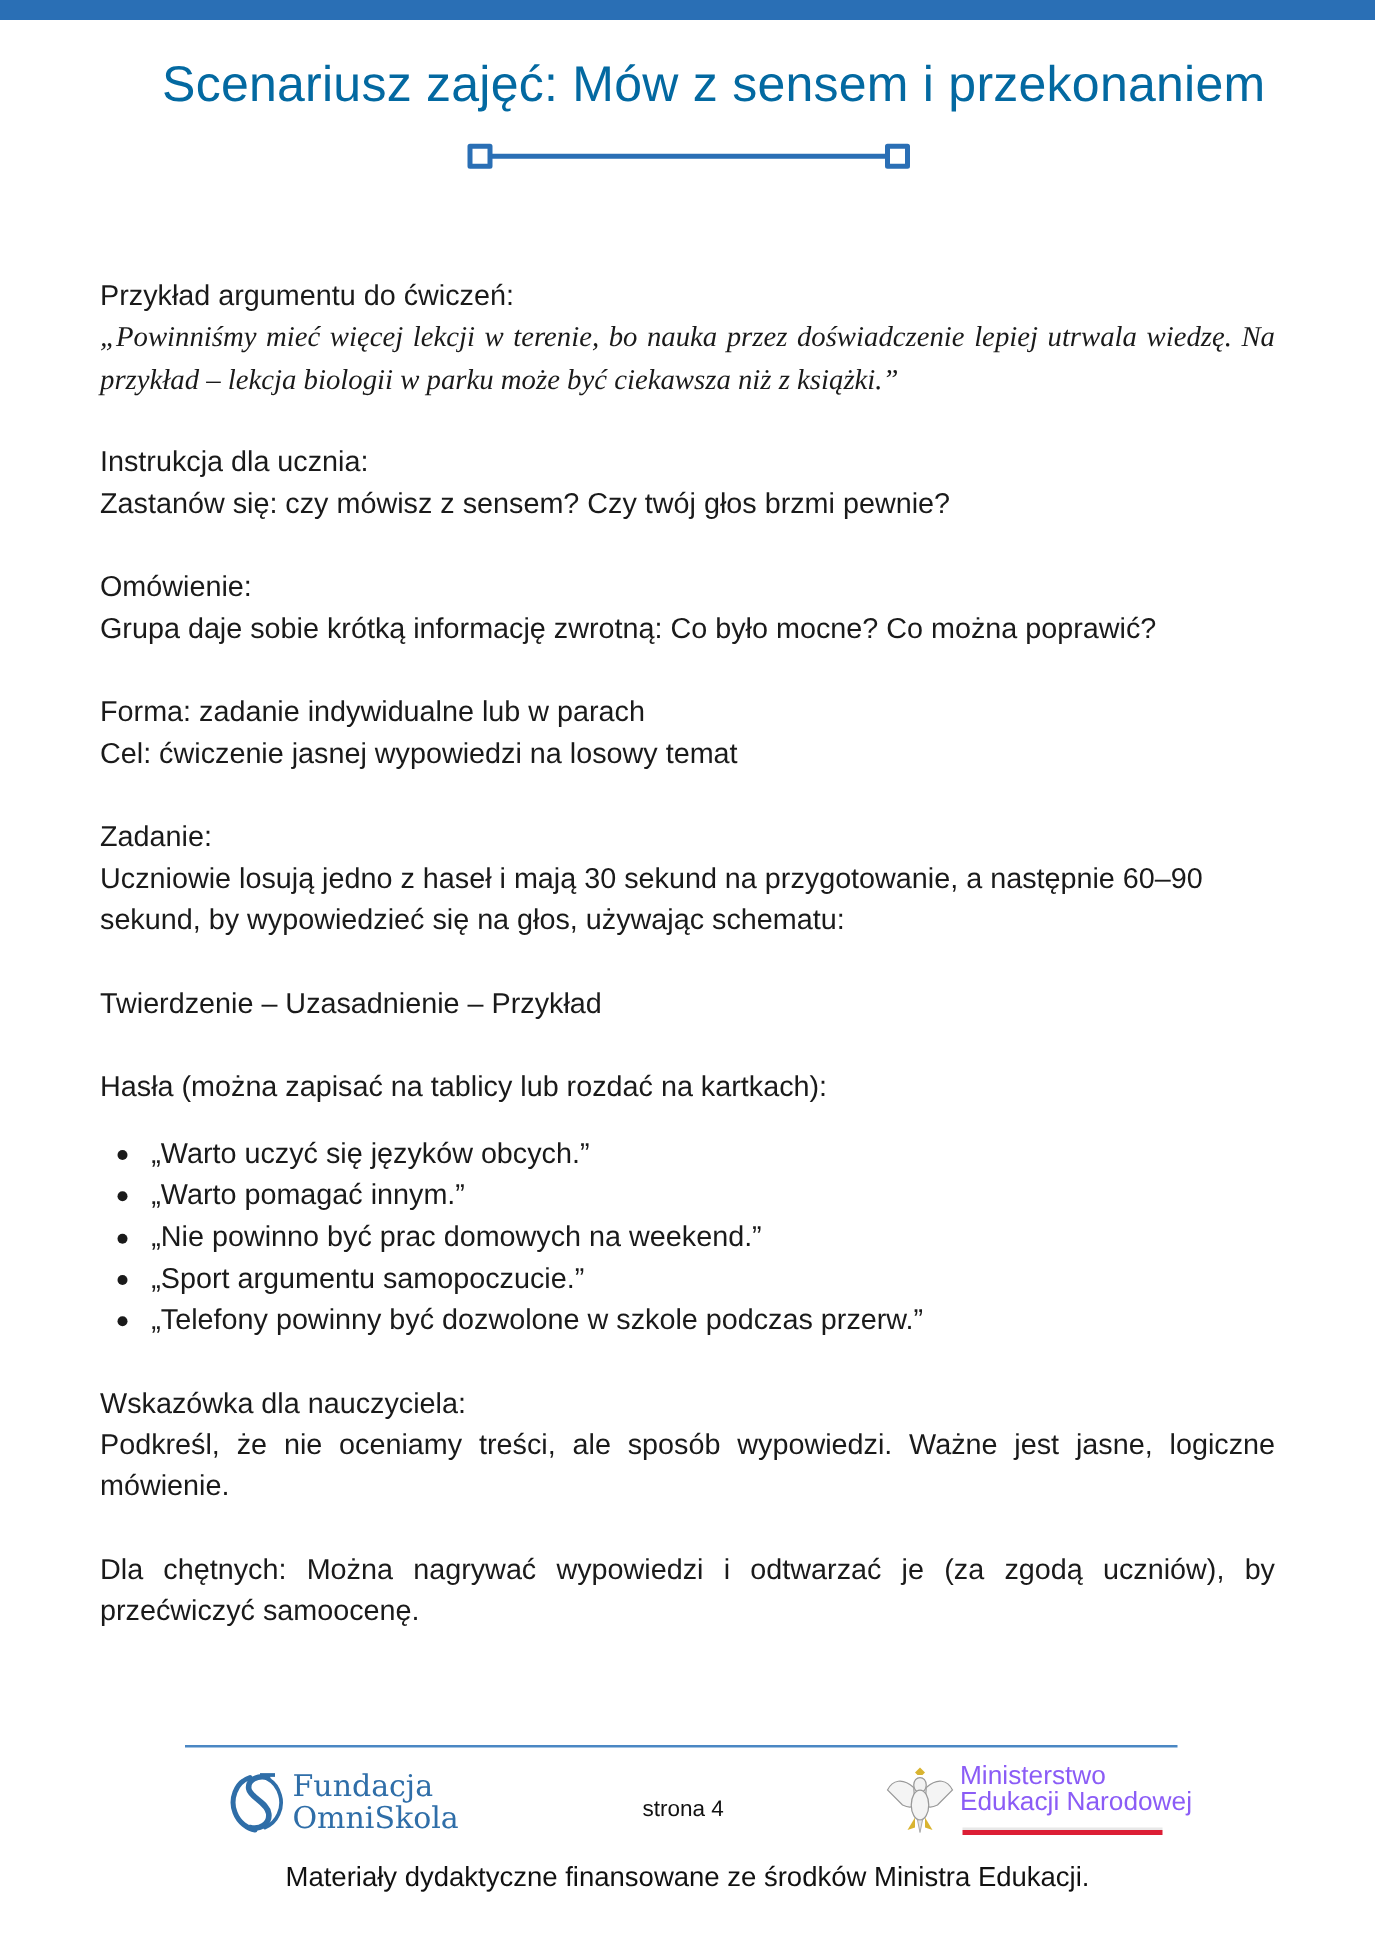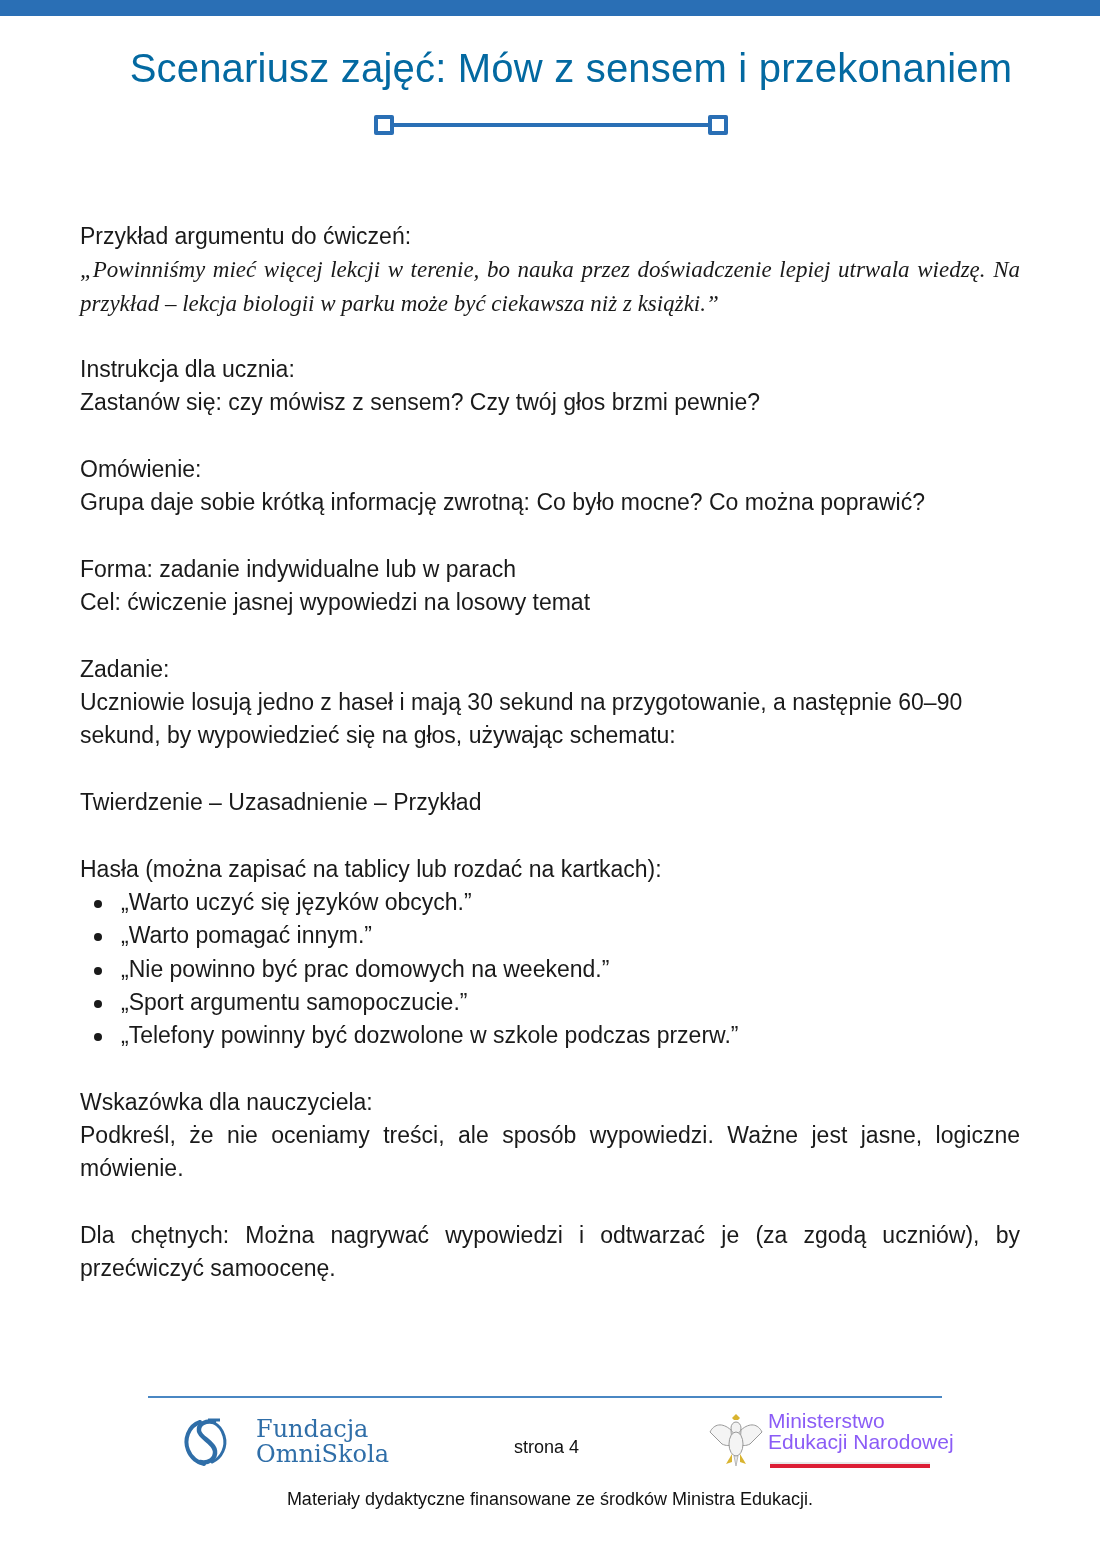--- a/index.html
+++ b/index.html
@@ -11,35 +11,35 @@
   .divider .line { position: absolute; left: 10px; top: 9px; width: 334px; height: 4px; background: #2a6fb5; }
   .divider .sq { position: absolute; top: 1px; width: 20px; height: 20px; border: 4px solid #2a6fb5; background: #fff; border-radius: 2px; }
   .divider .sq.l { left: 0; }
   .divider .sq.r { right: 0; }
   .content { position: absolute; left: 80px; top: 220px; width: 940px; font-size: 23px; line-height: 33.3px; }
   .content p { margin: 0; }
   .gap { height: 33.3px; }
   .italic { font-style: italic; text-align: justify; font-family: Liberation Serif, serif; }
   .justify { text-align: justify; }
   .bold { font-weight: bold; }
-  ul.hasla { list-style: none; }
+  ul.hasla { list-style: none; margin-top: 20px; }
   ul.hasla li { position: relative; padding-left: 41px; }
   ul.hasla li::before { content: ""; position: absolute; left: 14px; top: 14px; width: 8px; height: 8px; border-radius: 50%; background: #1a1a1a; }
   .footer-line { position: absolute; left: 148px; top: 1396px; width: 794px; height: 2px; background: #4a87c3; }
   .logo-fundacja { position: absolute; left: 180px; top: 1414px; height: 56px; display: flex; align-items: center; }
   .logo-fundacja .mark { width: 52px; height: 52px; }
-  .logo-fundacja .text { margin-left: 24px; font-family: "DejaVu Serif", "Liberation Serif", serif; color: #2f6ea8; font-size: 24px; line-height: 25px; }
+  .logo-fundacja .text { margin-left: 2px; font-family: "DejaVu Serif", "Liberation Serif", serif; color: #2f6ea8; font-size: 24px; line-height: 25px; }
   .page-num { position: absolute; left: 514px; top: 1437px; font-size: 18px; color: #111; }
   .logo-men { position: absolute; left: 708px; top: 1410px; display: flex; align-items: flex-start; }
   .logo-men .eagle { width: 56px; height: 60px; }
   .logo-men .text { margin-left: 4px; font-size: 21px; line-height: 21px; color: #8b5cf6; }
   .logo-men .flag { position: absolute; left: 62px; top: 52px; width: 160px; height: 6px; }
   .logo-men .flag .w { height: 2px; background: #e8e8e8; }
   .logo-men .flag .r { height: 4px; background: #dc1e35; }
-  .funding { position: absolute; left: 0; top: 1489px; width: 1100px; text-align: center; font-size: 18px; color: #111; }
+  .funding { position: absolute; left: 0; top: 1489px; width: 1100px; text-align: center; font-size: 22px; color: #111; }
 </style>
 </head>
 <body>
 
 <div class="top-bar"></div>
 
 <h1 class="title" style="font-weight:normal;">Scenariusz zajęć: Mów z sensem i przekonaniem</h1>
 
 <div class="divider">
   <div class="line"></div>

